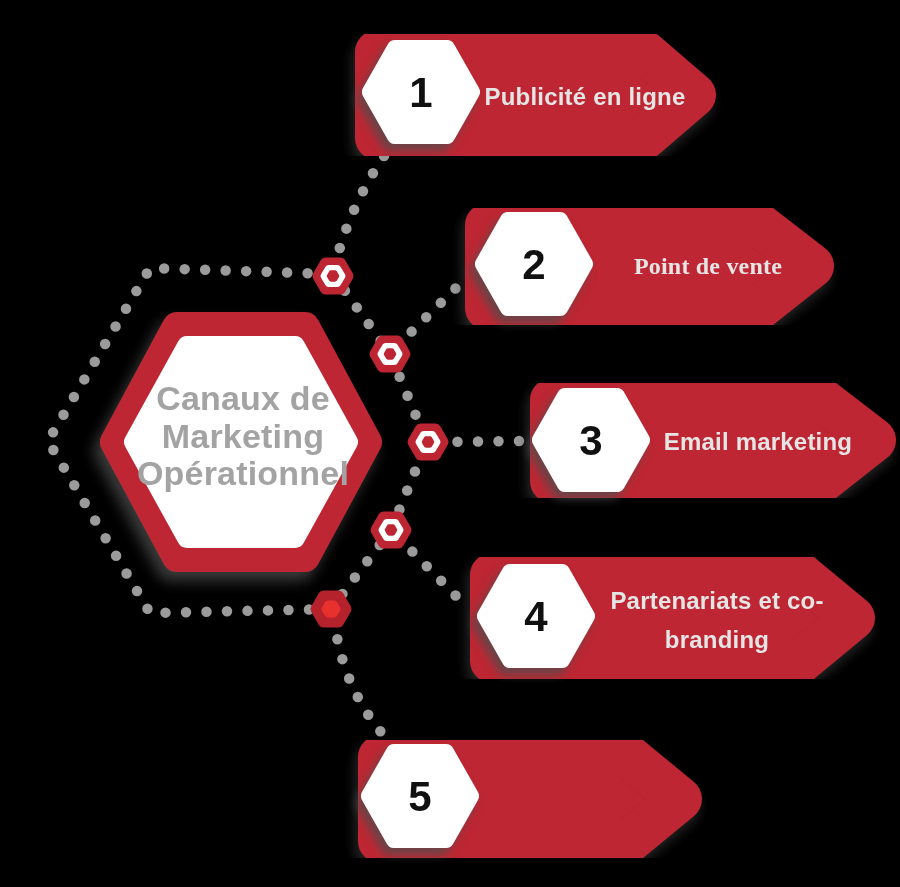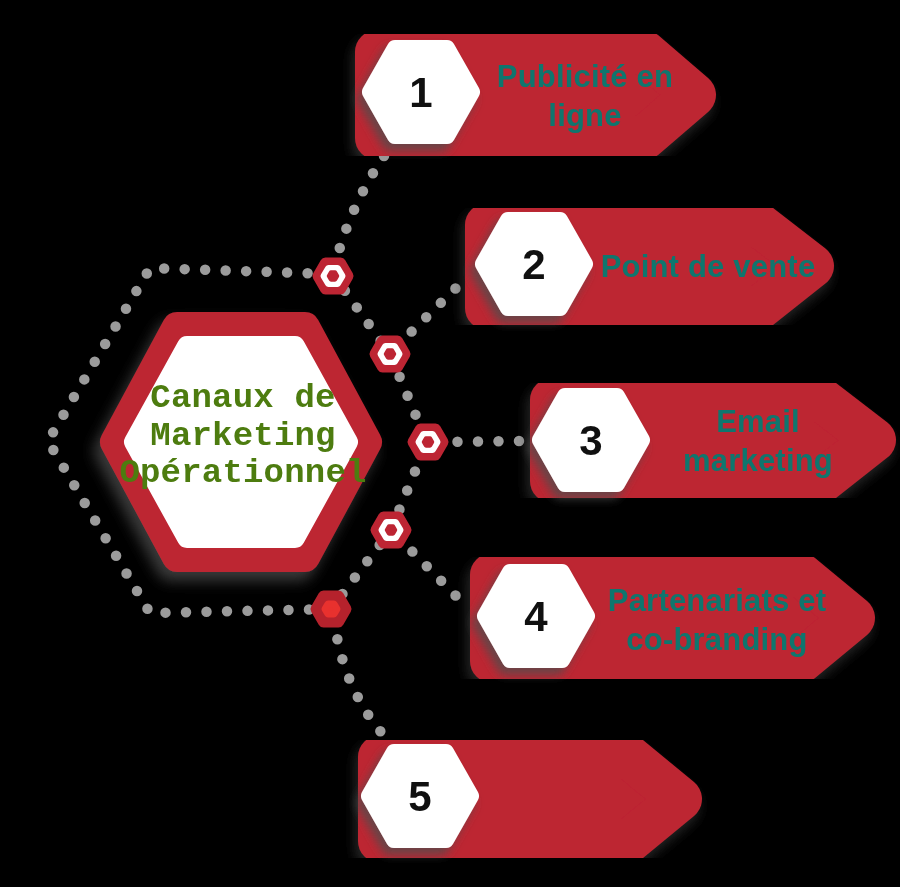--- a/index.html
+++ b/index.html
@@ -3,27 +3,27 @@
 <meta charset="utf-8">
 <style>
   html,body{margin:0;padding:0;background:#000;}
   #stage{
     position:relative;width:900px;height:887px;background:#000;overflow:hidden;
     font-family:"Liberation Sans","DejaVu Sans",sans-serif;
   }
   #canvas{position:absolute;left:0;top:0;}
   .txt{position:absolute;transform:translate(-50%,-50%);text-align:center;}
   .banner-label{
-    color:#0f766e;font-weight:700;font-size:31px;line-height:39px;letter-spacing:.2px;
+    color:#e5e5e5;font-weight:700;font-size:24px;line-height:39px;letter-spacing:.2px;
   }
   .hex-number{
     color:#101010;font-weight:700;font-size:42px;line-height:42px;
   }
   .center-title{
-    color:#4d7c0f;font-weight:700;font-size:34px;line-height:37.5px;letter-spacing:.2px;font-family:Liberation Mono, monospace;
+    color:#a3a3a3;font-weight:700;font-size:34px;line-height:37.5px;letter-spacing:.2px;
   }
 </style>
 </head>
 <body>
 
 <div id="stage">
 
   <svg id="canvas" width="900" height="887" viewBox="0 0 900 887">
     <defs>
       <filter id="shadowHex" x="-40%" y="-40%" width="180%" height="180%">
@@ -106,17 +106,17 @@
 
   <div class="txt center-title" style="left:243px;top:436px;width:270px;">Canaux de Marketing Opérationnel</div>
 
   <div class="txt hex-number" style="left:421px;top:93px;width:60px;">1</div>
   <div class="txt hex-number" style="left:534px;top:265px;width:60px;">2</div>
   <div class="txt hex-number" style="left:591px;top:441px;width:60px;">3</div>
   <div class="txt hex-number" style="left:536px;top:617px;width:60px;">4</div>
   <div class="txt hex-number" style="left:420px;top:797px;width:60px;">5</div>
 
   <div class="txt banner-label" style="left:585px;top:96px;width:230px;">Publicité en ligne</div>
-  <div class="txt banner-label" style="left:708px;top:266px;width:280px;">Point de vente</div>
+  <div class="txt banner-label" style="left:708px;top:266px;width:280px;font-family:Liberation Serif, serif;">Point de vente</div>
   <div class="txt banner-label" style="left:758px;top:441px;width:200px;">Email marketing</div>
   <div class="txt banner-label" style="left:717px;top:620px;width:260px;">Partenariats et co-branding</div>
 
 </div>
 
 </body></html>

